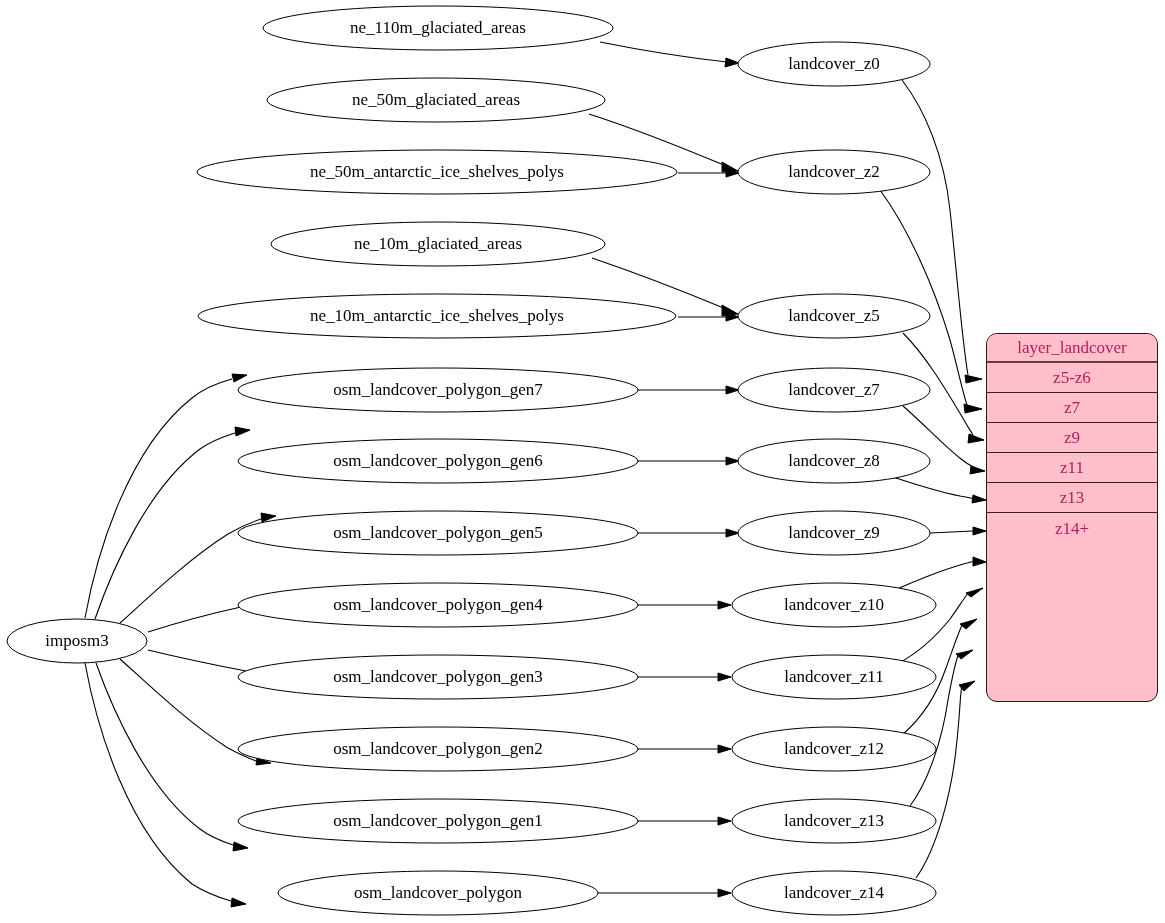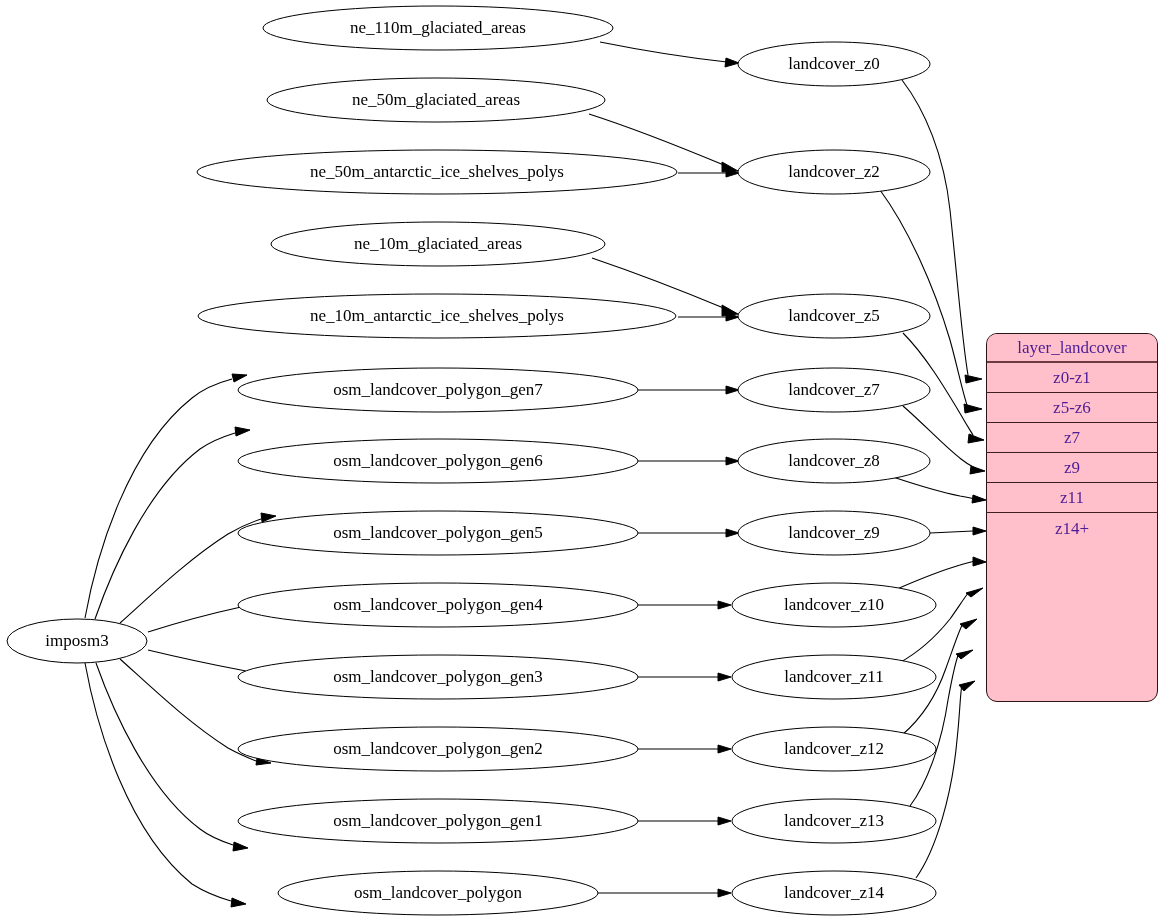--- a/index.html
+++ b/index.html
@@ -54,21 +54,21 @@
     border-radius: 11px;
     background: #ffc0cb;
     overflow: hidden;
   }
   .table-row {
     box-sizing: border-box;
     display: flex;
     align-items: center;
     justify-content: center;
     background: #ffc0cb;
-    color: #4c1d95;
+    color: #be185d;
     font-family: "Liberation Serif", "DejaVu Serif", serif;
     font-size: 17px;
     border-bottom: 1px solid #3d1f22;
     height: 30px;
     line-height: 1;
   }
   .table-row.header {
     height: 29px;
     border-bottom: 2px solid #6b3b40;
   }
@@ -313,21 +313,21 @@
 
       <g>
         <ellipse class="node-ellipse" cx="834" cy="893" rx="102" ry="22"></ellipse>
         <text class="node-text" x="834" y="894">landcover_z14</text>
       </g>
     </g>
   </svg>
 
   <div class="table-node" style="left:986px; top:333px; width:172px; height:369px;">
     <div class="table-row header">layer_landcover</div>
-    <div class="table-row">z0-z1</div>
     <div class="table-row">z5-z6</div>
     <div class="table-row">z7</div>
     <div class="table-row">z9</div>
     <div class="table-row">z11</div>
+    <div class="table-row">z13</div>
     <div class="table-row last">z14+</div>
   </div>
 
 </div>
 
 </body></html>

